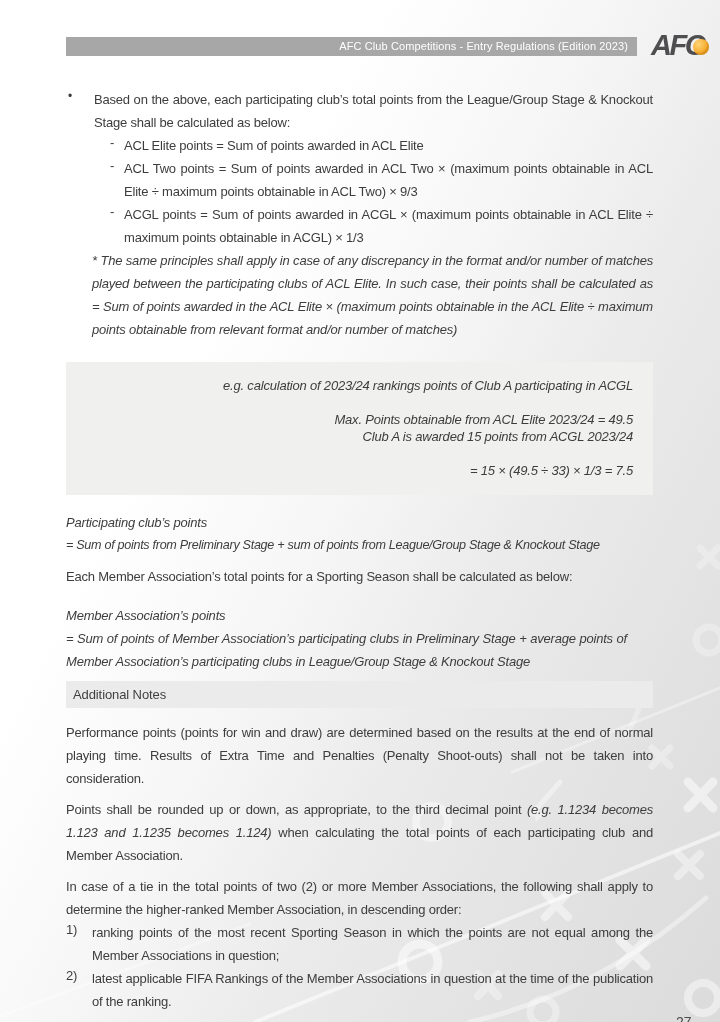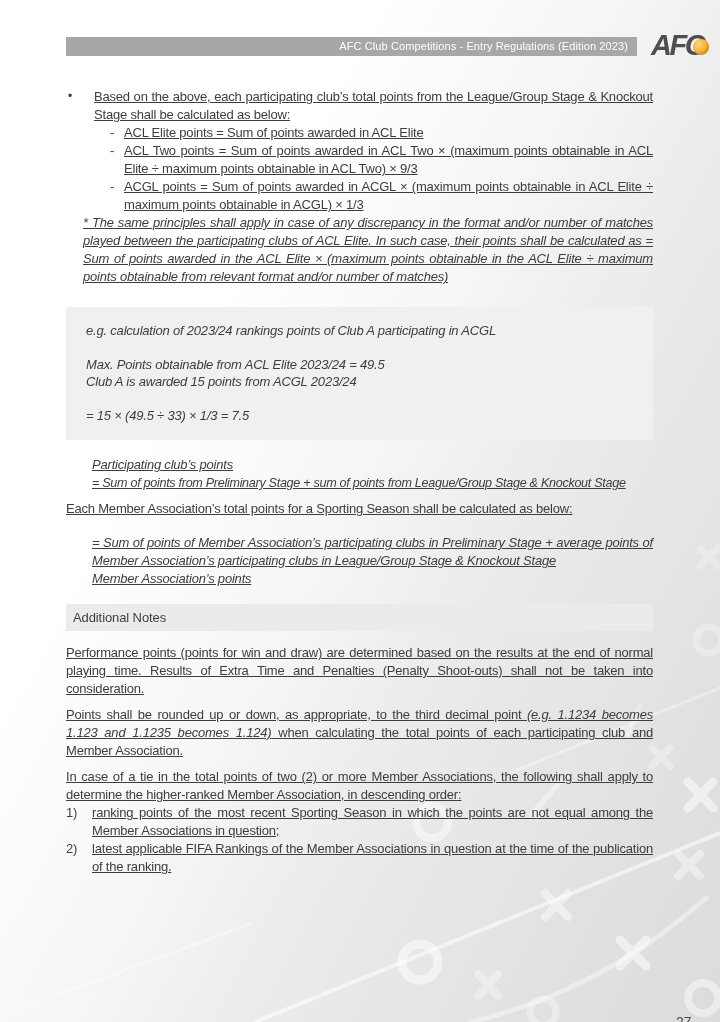--- a/index.html
+++ b/index.html
@@ -24,45 +24,45 @@
     font-style:italic;font-weight:600;letter-spacing:-2.5px;color:#4e4e50;
   }
   .logo-globe{
     position:absolute;left:42px;top:11px;width:16px;height:16px;border-radius:50%;
     background:radial-gradient(circle at 35% 32%,#ffd579 0%,#f6ad2e 55%,#db8f10 100%);
     box-shadow:inset -2px -2px 0 rgba(160,95,0,0.25);
   }
 
   
   .content{position:absolute;left:66px;top:88px;width:587px;}
-  .p{font-size:13px;line-height:18px;letter-spacing:-0.2px;text-align:justify;text-decoration:underline;}
+  .p{font-size:13px;line-height:23px;letter-spacing:-0.2px;text-align:justify;}
   .it{font-style:italic;}
 
   .bullet-row{display:flex;}
   .bullet-marker{width:26px;flex:0 0 26px;font-size:12px;line-height:17px;padding-left:2px;}
   .bullet-text{flex:1;}
   .sub-item{display:flex;margin-left:26px;}
   .sub-marker{width:14px;flex:0 0 14px;margin-left:18px;font-size:13px;line-height:17px;}
   .sub-text{flex:1;}
-  .footnote{margin-left:17px;}
+  .footnote{margin-left:26px;}
 
   .example-box{
     margin-top:21px;width:587px;box-sizing:border-box;background:#f0f0ef;
     padding:15px 20px 16px 20px;
   }
-  .box-line{font-size:13px;line-height:17px;letter-spacing:-0.2px;font-style:italic;}
+  .box-line{font-size:13px;line-height:17px;letter-spacing:-0.2px;font-style:italic;text-align:right;}
   .gap{height:17px;}
 
   .para{margin-top:8px;}
   .para-first{margin-top:21px;}
-  .formula{margin-left:26px;width:561px;margin-top:16px;}
+  .formula{width:561px;margin-top:16px;}
   .one-line{white-space:nowrap;font-size:12.6px;letter-spacing:-0.3px;}
 
   .notes-bar{
-    margin-top:16px;width:587px;height:27px;box-sizing:border-box;
+    margin-top:8px;width:587px;height:27px;box-sizing:border-box;
     background:#ebebeb;font-size:13px;line-height:27px;padding-left:7px;
     letter-spacing:-0.1px;color:#3f3f3f;
   }
   .num-item{display:flex;}
   .num-col{width:26px;flex:0 0 26px;font-size:13px;line-height:17px;letter-spacing:-0.2px;}
   .num-text{flex:1;}
 
   .page-number{position:absolute;left:676px;top:1014px;font-size:14px;color:#4a4a4a;}
 </style>
 </head>
@@ -138,22 +138,22 @@
 
 
     <div class="formula">
       <div class="p it">Participating club’s points</div>
       <div class="p it one-line">= Sum of points from Preliminary Stage + sum of points from League/Group Stage &amp; Knockout Stage</div>
     </div>
 
     <div class="p para">Each Member Association’s total points for a Sporting Season shall be calculated as below:</div>
 
     <div class="formula">
+      <div class="p it">Member Association’s points</div>
       <div class="p it">= Sum of points of Member Association’s participating clubs in Preliminary Stage + average points of Member Association’s participating clubs in League/Group Stage &amp; Knockout Stage</div>
-      <div class="p it">Member Association’s points</div>
     </div>
 
     <div class="notes-bar">Additional Notes</div>
 
     <div class="p" style="margin-top:13px;">Performance points (points for win and draw) are determined based on the results at the end of normal playing time. Results of Extra Time and Penalties (Penalty Shoot-outs) shall not be taken into consideration.</div>
 
     <div class="p para">
       <span>Points shall be rounded up or down, as appropriate, to the third decimal point </span>
       <span class="it">(e.g. 1.1234 becomes 1.123 and 1.1235 becomes 1.124)</span>
       <span> when calculating the total points of each participating club and Member Association.</span>

